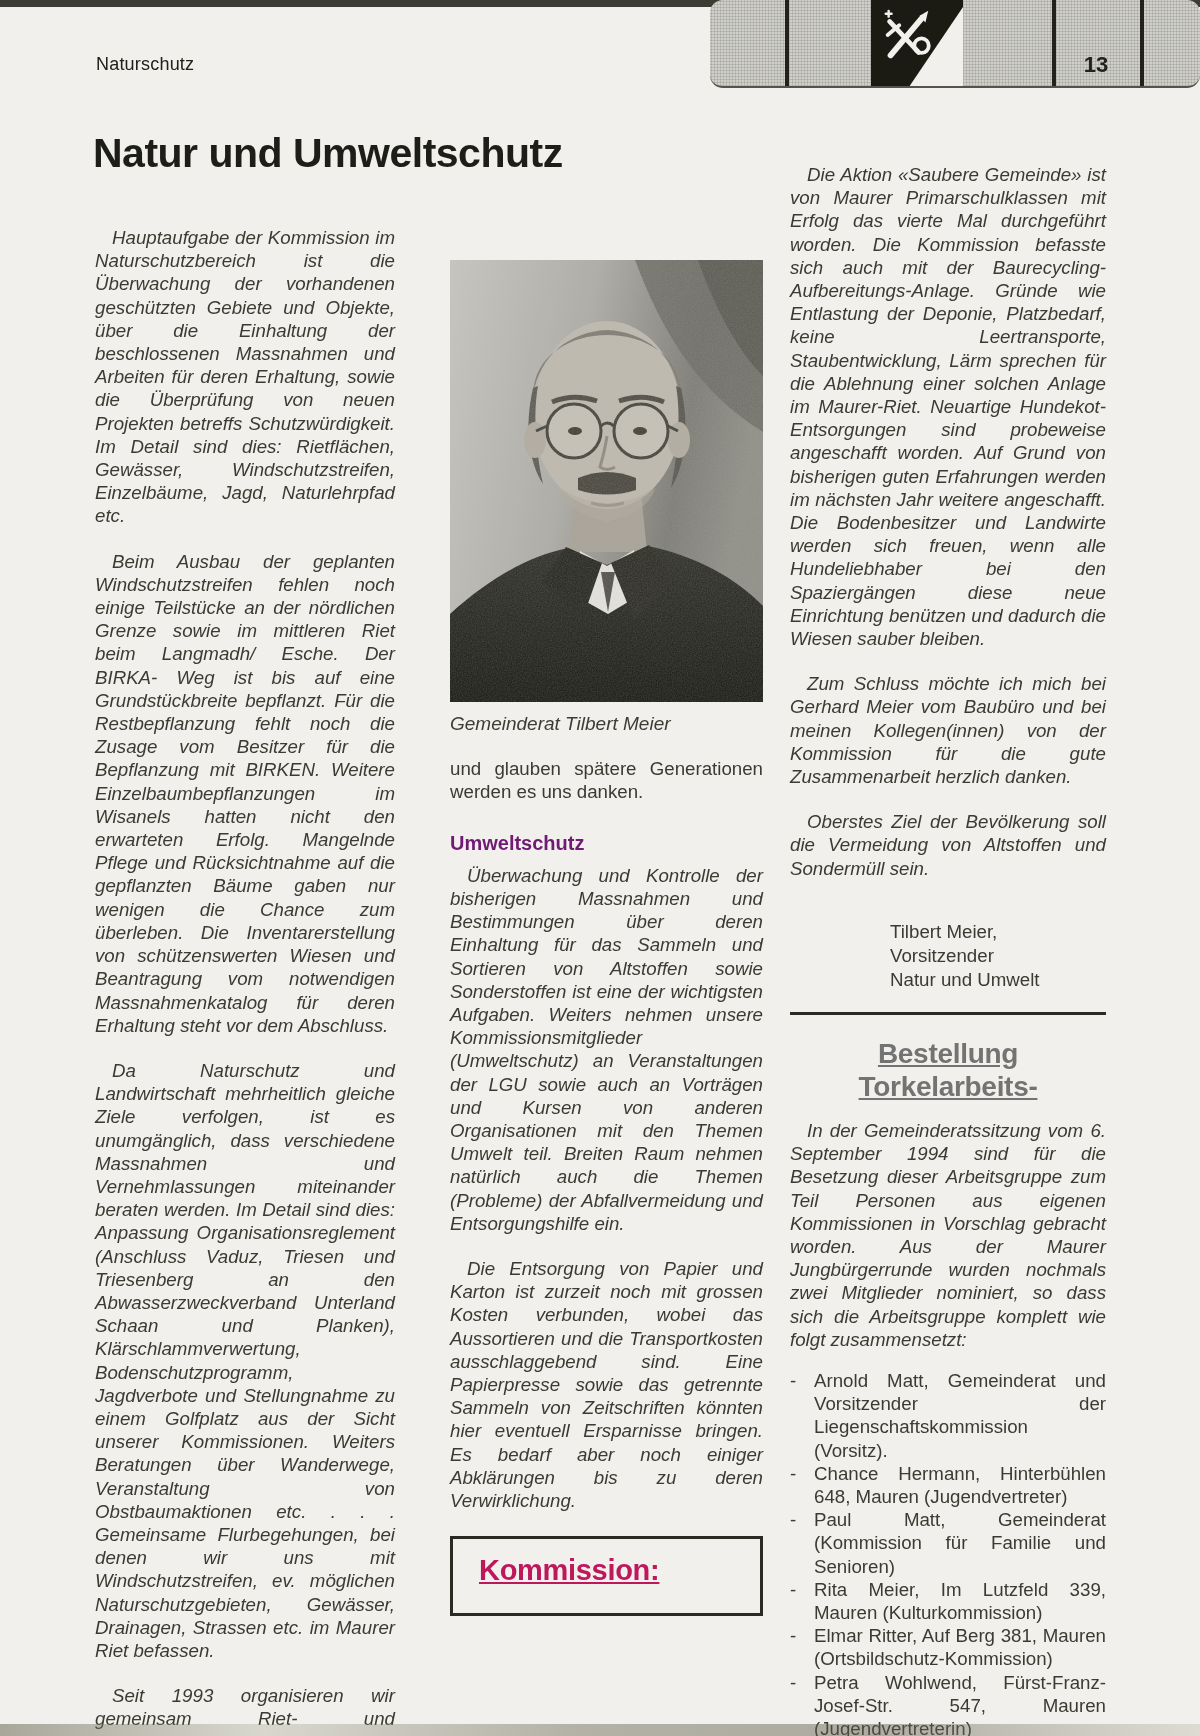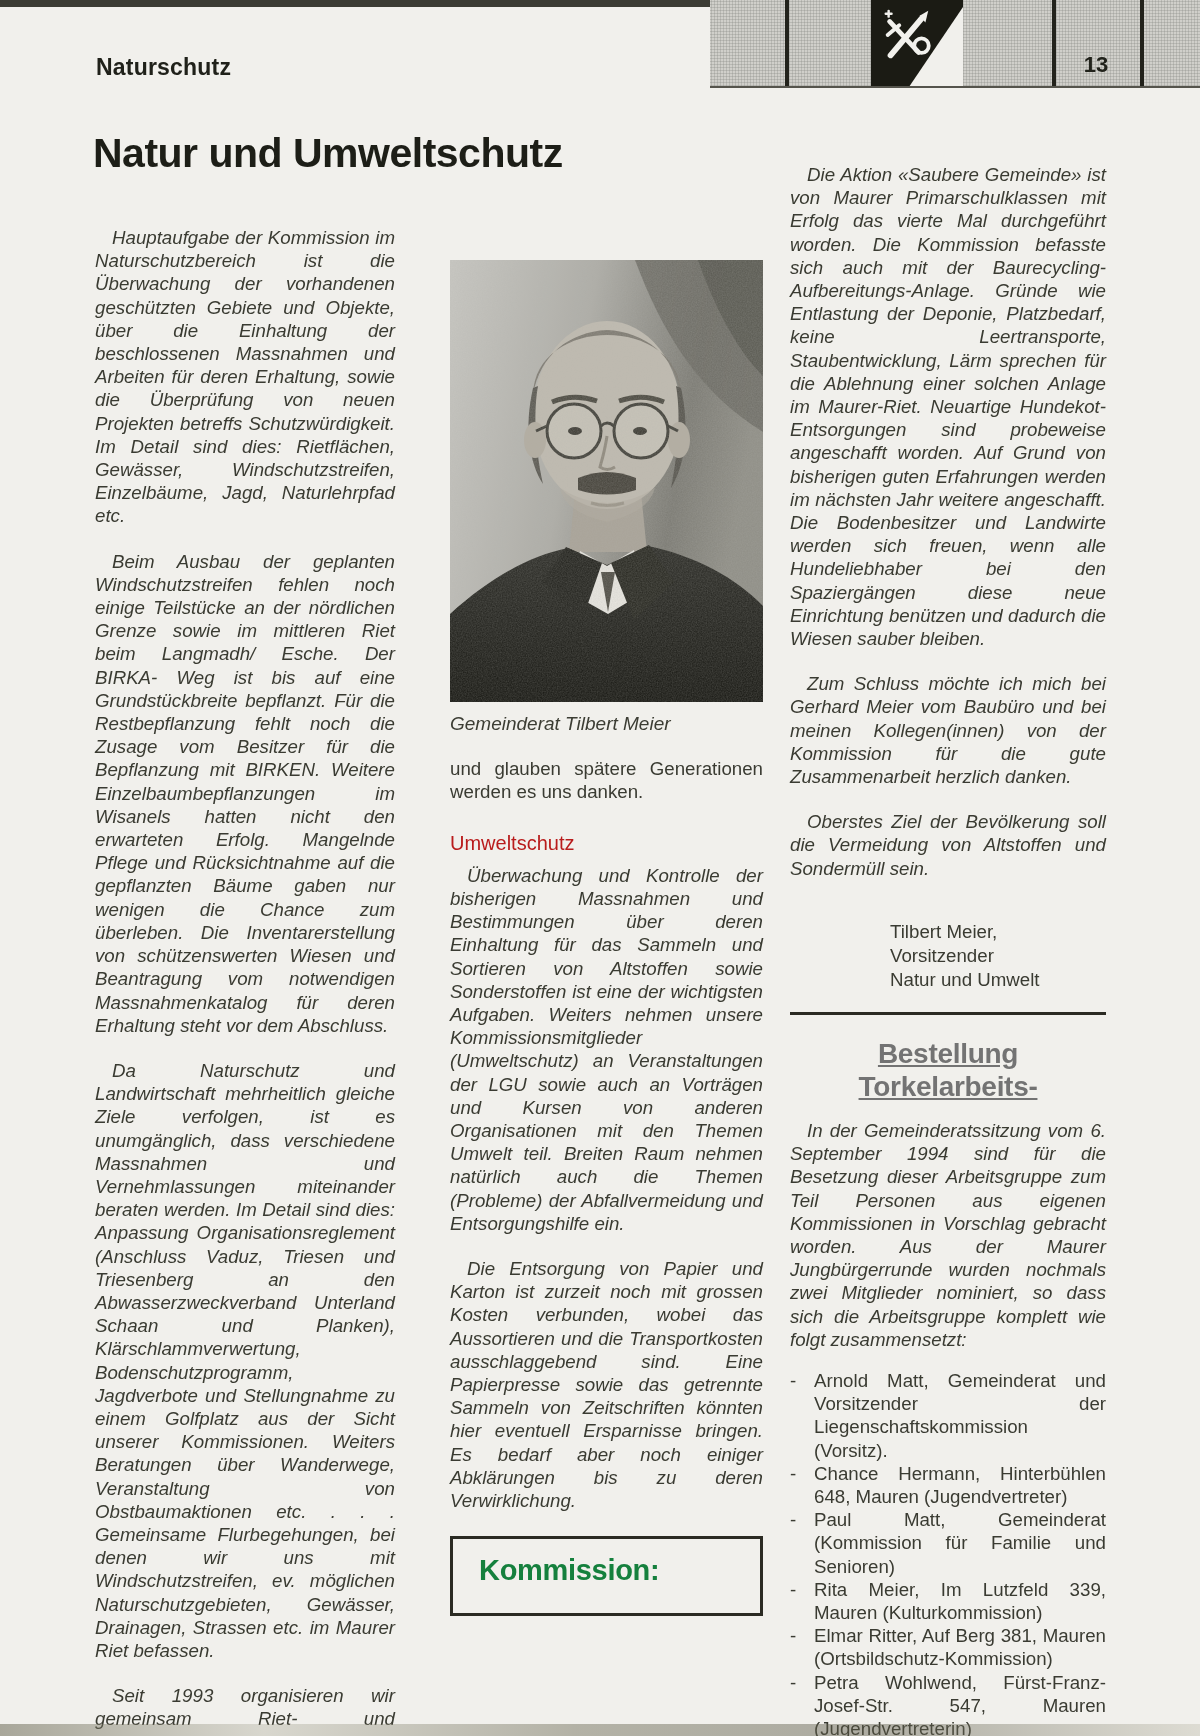--- a/index.html
+++ b/index.html
@@ -16,49 +16,49 @@
   .bottom-strip{position:absolute;left:0;bottom:0;width:1200px;height:12px;
     background:linear-gradient(to right,
       rgba(108,106,86,.55), rgba(160,158,138,.30) 22%,
       rgba(118,116,96,.50) 48%, rgba(90,88,70,.45) 72%,
       rgba(175,172,152,.30));}
   
   .banner{position:absolute;left:710px;top:0;width:490px;height:86px;
     background-color:#d0cfca;
     background-image:radial-gradient(#a9a9a4 0.8px, rgba(0,0,0,0) 1.3px);
     background-size:3px 3px;
-    border-bottom:2px solid #55544c;}
+    border-bottom:2px solid #55544c;border-radius:13px;}
   .banner .vline{position:absolute;top:0;width:4px;height:86px;background:#22221b;}
   .banner .v1{left:75px;} .banner .v2{left:342px;} .banner .v3{left:430px;}
   .icon-cell{position:absolute;left:161px;top:0;width:92px;height:86px;background:#1b1b14;}
   .icon-cell .cut{position:absolute;left:0;top:0;width:92px;height:86px;background:#f1f0ec;
     clip-path:polygon(100% 8%, 100% 100%, 42% 100%);}
   .icon-cell svg{position:absolute;left:7px;top:6px;}
   .pagenum{position:absolute;left:342px;width:88px;bottom:8px;text-align:center;
     font-size:22px;font-weight:bold;color:#21221b;}
   
-  .kicker{position:absolute;left:96px;top:54px;font-size:23px;font-weight:bold;color:#20211a;letter-spacing:.2px;}
+  .kicker{position:absolute;left:96px;top:54px;font-size:18px;font-weight:normal;color:#20211a;letter-spacing:.2px;}
   .headline{position:absolute;left:93px;top:130px;margin:0;font-size:41px;font-weight:bold;
     color:#1d1e17;letter-spacing:-.5px;}
   
   .col{position:absolute;font-size:18.7px;line-height:23.2px;text-align:justify;}
   .col p{margin:22px 0 0 0;}
   .col p:first-child{margin-top:0;}
   .col .indent{text-indent:17px;font-style:italic;}
   .col1{left:95px;top:226px;width:300px;}
   .col2{left:450px;top:236px;width:313px;margin-top:24px;}
   .col3{left:790px;top:163px;width:316px;}
   
   .photo{width:313px;height:442px;overflow:hidden;background:#9a9993;}
   .caption{margin-top:10px;font-style:italic;font-size:19px;color:#3c3d34;text-align:left;}
   .cont{margin-top:24px;}
-  .subhead{margin:28px 0 0 0;font-size:20px;font-weight:normal;color:#b91c1c;text-align:left;}
+  .subhead{margin:28px 0 0 0;font-size:20px;font-weight:bold;color:#701a75;text-align:left;}
   .after-subhead{margin-top:9px !important;}
   .kbox{margin-top:24px;border:3px solid #2b2b23;padding:20px 16px 20px 26px;}
-  .kbox-title{font-size:29px;font-weight:bold;color:#15803d;margin-bottom:10px;letter-spacing:-.3px;}
+  .kbox-title{font-size:29px;font-weight:bold;color:#be185d;margin-bottom:10px;letter-spacing:-.3px;text-decoration:underline;}
   .kbox-item{font-size:19px;line-height:23.5px;text-align:left;}
   
   .signature{margin-top:40px;margin-left:100px;text-align:left;line-height:24px;}
   .rule{margin-top:20px;border-top:3px solid #2b2b23;width:100%;}
   .sec2head{margin:22px 0 0 0;font-size:28px;line-height:33px;font-weight:bold;color:#737373;
     letter-spacing:-.3px;text-align:center;text-decoration:underline;}
   .sec2head .l{display:block;}
   .sec2intro{margin-top:16px !important;}
   .wlist{margin-top:18px;}
   .witem{display:flex;margin:0;}

